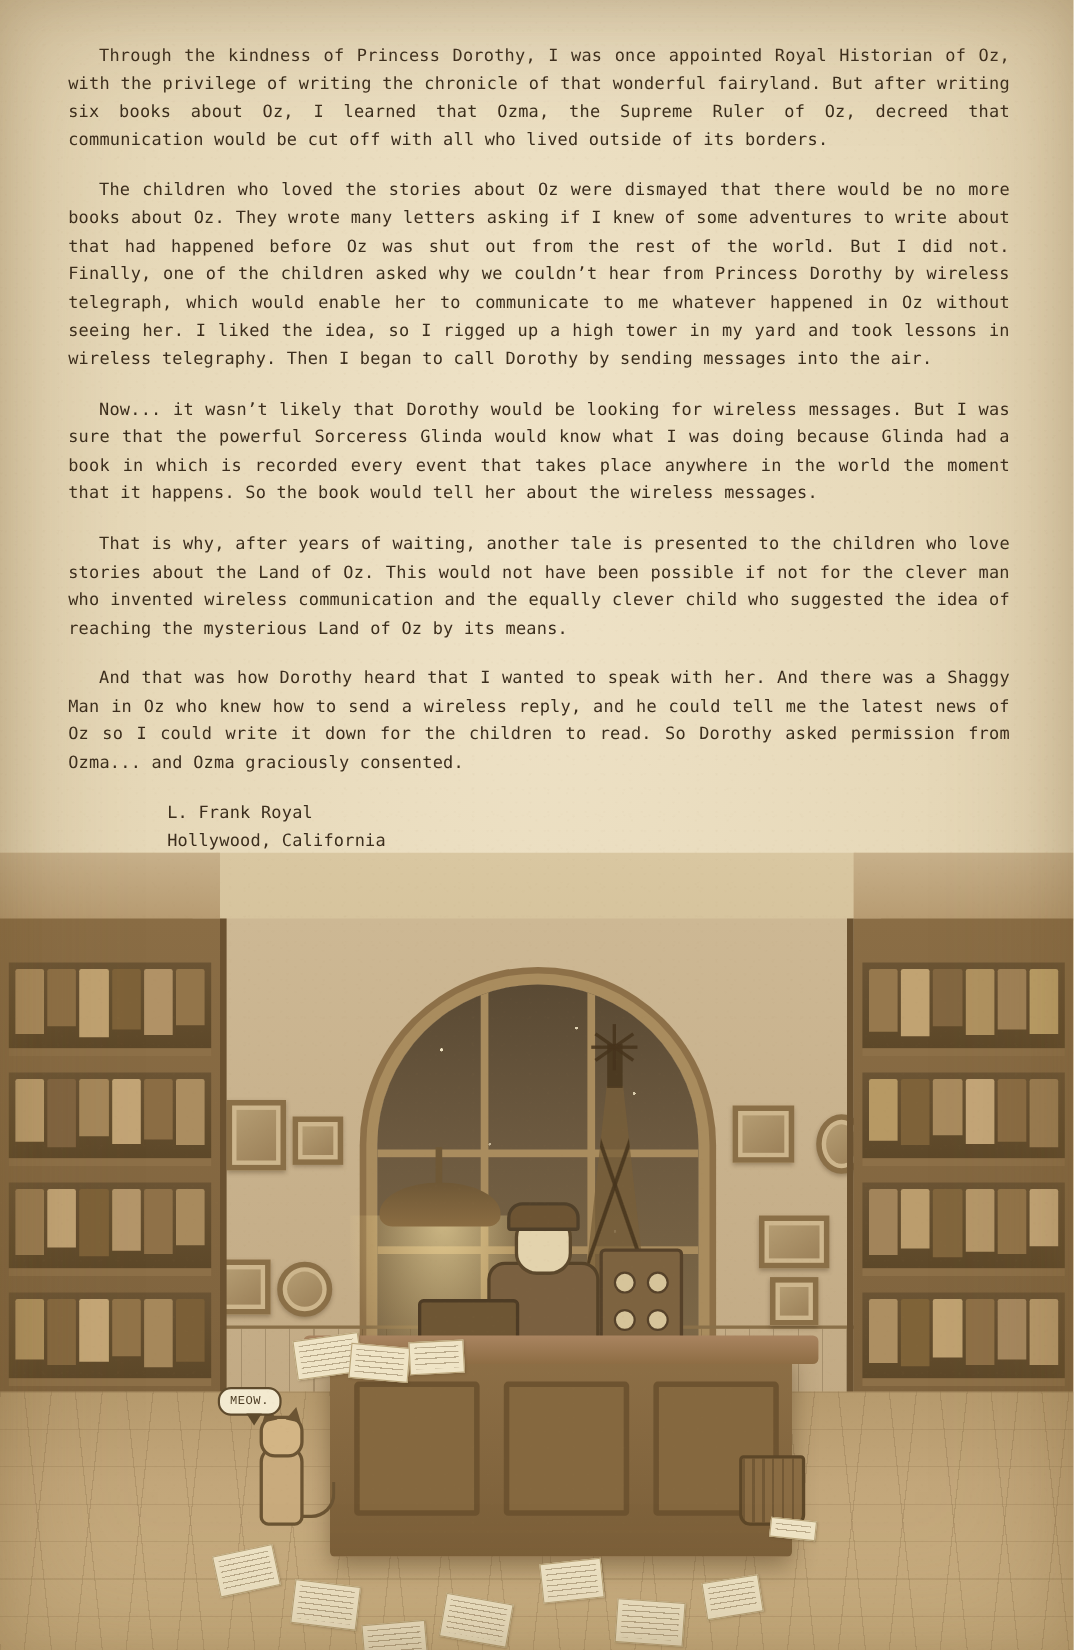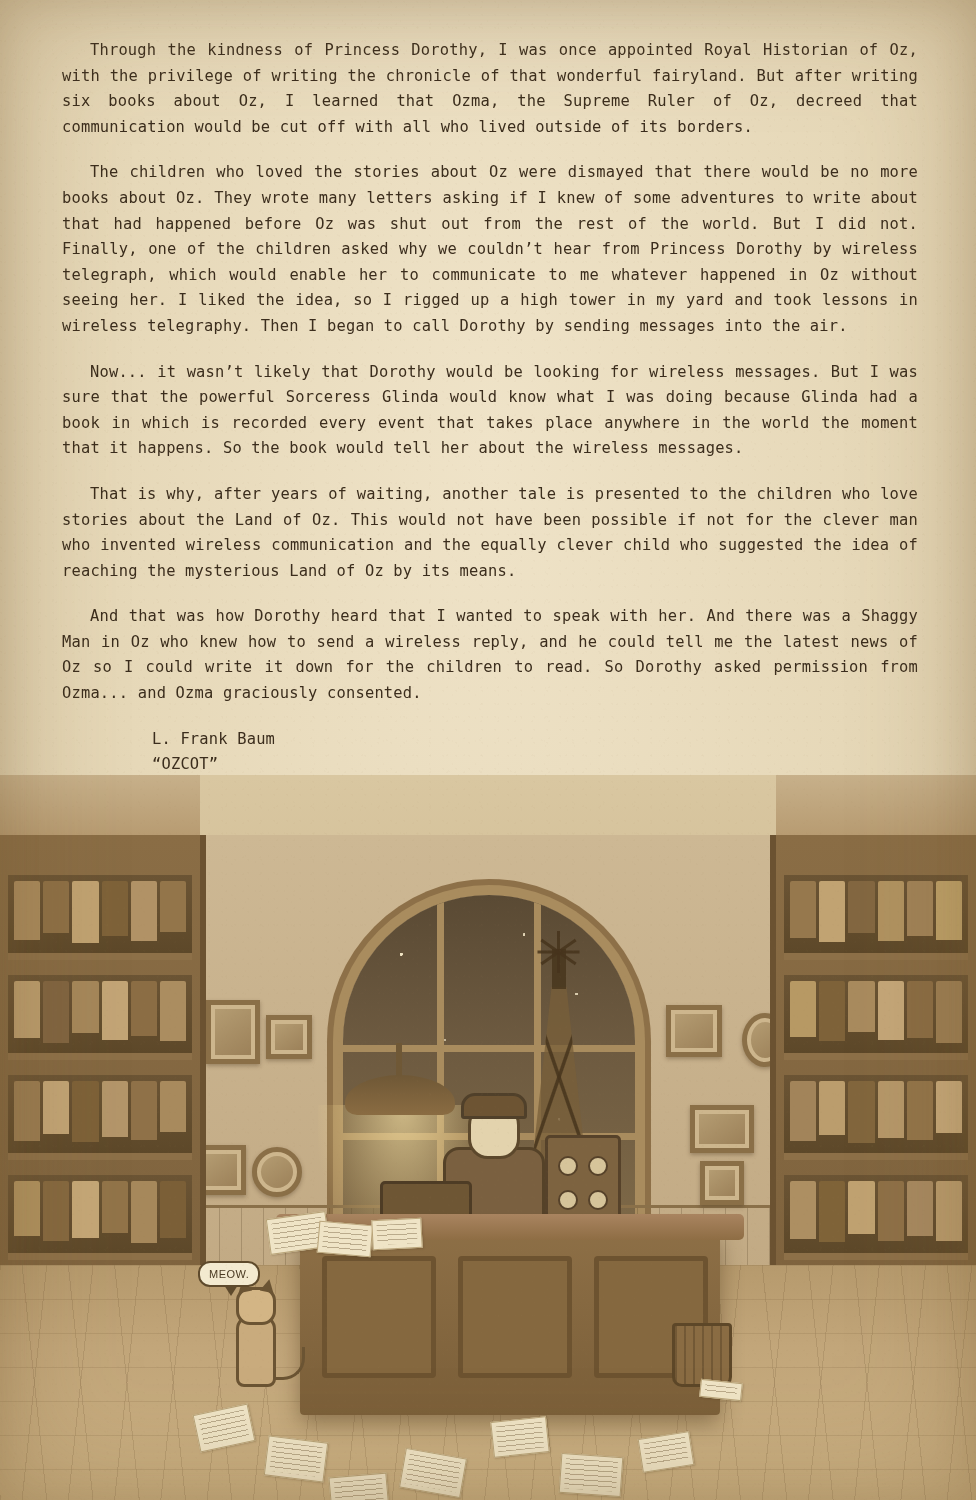--- a/index.html
+++ b/index.html
@@ -310,21 +310,21 @@
   .speech {
     position: absolute;
     left: 198px; top: 486px;
     padding: 5px 9px;
     background: #f3ead0;
     border: 2px solid #5e4a2c;
     border-radius: 12px;
     font-size: 11px;
     color: #4a3a22;
     letter-spacing: .5px;
-    font-family: Liberation Sans, sans-serif;
+    font-family: Liberation Mono, monospace;
   }
   .speech::after {
     content: "";
     position: absolute;
     left: 24px; bottom: -11px;
     width: 0; height: 0;
     border-left: 7px solid transparent;
     border-right: 7px solid transparent;
     border-top: 11px solid #5e4a2c;
   }
@@ -356,22 +356,21 @@
 
 <div class="page">
 
   <div class="text-block">
     <p class="para">Through the kindness of Princess Dorothy, I was once appointed Royal Historian of Oz, with the privilege of writing the chronicle of that wonderful fairyland. But after writing six books about Oz, I learned that Ozma, the Supreme Ruler of Oz, decreed that communication would be cut off with all who lived outside of its borders.</p>
     <p class="para">The children who loved the stories about Oz were dismayed that there would be no more books about Oz. They wrote many letters asking if I knew of some adventures to write about that had happened before Oz was shut out from the rest of the world. But I did not. Finally, one of the children asked why we couldn’t hear from Princess Dorothy by wireless telegraph, which would enable her to communicate to me whatever happened in Oz without seeing her. I liked the idea, so I rigged up a high tower in my yard and took lessons in wireless telegraphy. Then I began to call Dorothy by sending messages into the air.</p>
     <p class="para">Now... it wasn’t likely that Dorothy would be looking for wireless messages. But I was sure that the powerful Sorceress Glinda would know what I was doing because Glinda had a book in which is recorded every event that takes place anywhere in the world the moment that it happens. So the book would tell her about the wireless messages.</p>
     <p class="para">That is why, after years of waiting, another tale is presented to the children who love stories about the Land of Oz. This would not have been possible if not for the clever man who invented wireless communication and the equally clever child who suggested the idea of reaching the mysterious Land of Oz by its means.</p>
     <p class="para">And that was how Dorothy heard that I wanted to speak with her. And there was a Shaggy Man in Oz who knew how to send a wireless reply, and he could tell me the latest news of Oz so I could write it down for the children to read. So Dorothy asked permission from Ozma... and Ozma graciously consented.</p>
     <div class="signature">
-      <div>L. Frank Baum</div>
-      <div>“OZCOT”</div>
+      <div>L. Frank Royal</div>
       <div>Hollywood, California</div>
     </div>
   </div>
 
   <div class="illustration">
     <div class="ill-bg"></div>
 
     <div class="side-wall l"></div>
     <div class="side-wall r"></div>
     <div class="back-wall"></div>

